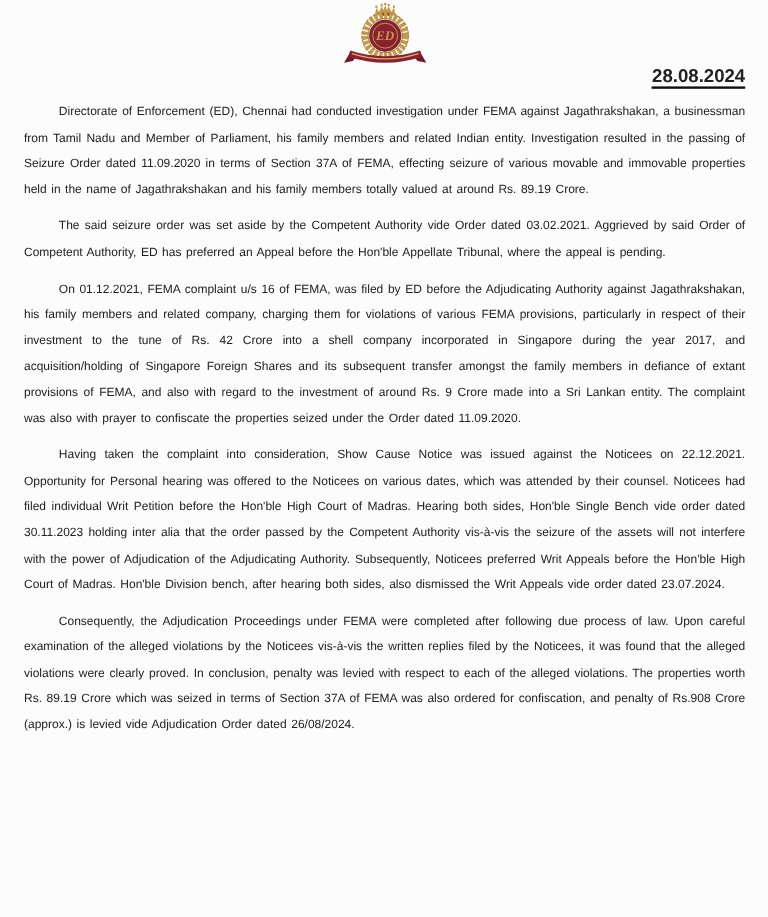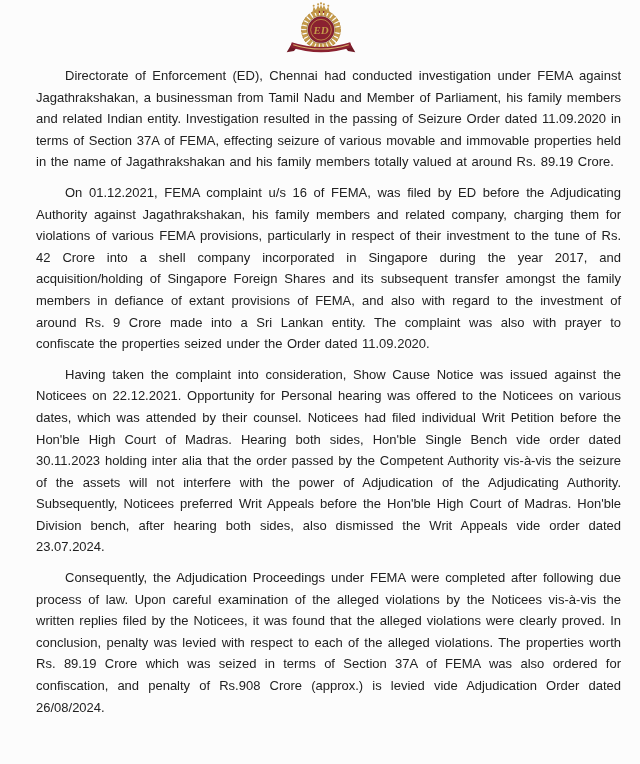--- a/index.html
+++ b/index.html
@@ -42,25 +42,25 @@
   .doc-date {
     font-size: 15.5px;
     font-weight: bold;
     line-height: 16px;
     margin-top: 0px;
   }
   main {
     margin-top: 9px;
   }
   main p {
-    font-size: 13px;
+    font-size: 10px;
     line-height: 21.6px;
     text-align: justify;
     text-indent: 29px;
-    margin: 0 0 9px 16px;
+    margin: 0 0 9px 0;
     word-spacing: 1px;
   }
 </style>
 </head>
 <body>
 
 <div class="page">
 
   <header>
 
@@ -89,23 +89,27 @@
       </g>
 
       <g>
         <path d="M10,57 L3,69 L13,67 L17,62 Z" fill="#6f1a26"></path>
         <path d="M90,57 L97,69 L87,67 L83,62 Z" fill="#6f1a26"></path>
         <path d="M10,55 Q50,68 90,55 L92,62 Q50,76 8,62 Z" fill="#8a2130"></path>
         <path d="M12,58.5 Q50,70.5 88,58.5" fill="none" stroke="#d8b06a" stroke-width="1.4"></path>
       </g>
     </svg>
 
+    <div class="doc-date">
+      <span class="u">28.08.2024</span>
+    </div>
 
   </header>
 
   <main>
     <p>Directorate of Enforcement (ED), Chennai had conducted investigation under FEMA against Jagathrakshakan, a businessman from Tamil Nadu and Member of Parliament, his family members and related Indian entity. Investigation resulted in the passing of Seizure Order dated 11.09.2020 in terms of Section 37A of FEMA, effecting seizure of various movable and immovable properties held in the name of Jagathrakshakan and his family members totally valued at around Rs. 89.19 Crore.</p>
+    <p>The said seizure order was set aside by the Competent Authority vide Order dated 03.02.2021. Aggrieved by said Order of Competent Authority, ED has preferred an Appeal before the Hon'ble Appellate Tribunal, where the appeal is pending.</p>
     <p>On 01.12.2021, FEMA complaint u/s 16 of FEMA, was filed by ED before the Adjudicating Authority against Jagathrakshakan, his family members and related company, charging them for violations of various FEMA provisions, particularly in respect of their investment to the tune of Rs. 42 Crore into a shell company incorporated in Singapore during the year 2017, and acquisition/holding of Singapore Foreign Shares and its subsequent transfer amongst the family members in defiance of extant provisions of FEMA, and also with regard to the investment of around Rs. 9 Crore made into a Sri Lankan entity.  The complaint was also with prayer to confiscate the properties seized under the Order dated 11.09.2020.</p>
     <p>Having taken the complaint into consideration, Show Cause Notice was issued against the Noticees on 22.12.2021.  Opportunity for Personal hearing was offered to the Noticees on various dates, which was attended by their counsel.  Noticees had filed individual Writ Petition before the Hon'ble High Court of Madras. Hearing both sides, Hon'ble Single Bench vide order dated 30.11.2023 holding inter alia that the order passed by the Competent Authority vis-à-vis the seizure of the assets will not interfere with the power of Adjudication of the Adjudicating Authority. Subsequently, Noticees preferred Writ Appeals before the Hon'ble High Court of Madras.  Hon'ble Division bench, after hearing both sides, also dismissed the Writ Appeals vide order dated 23.07.2024.</p>
     <p>Consequently, the Adjudication Proceedings under FEMA were completed after following due process of law.  Upon careful examination of the alleged violations by the Noticees vis-à-vis the written replies filed by the Noticees, it was found that the alleged violations were clearly proved.  In conclusion, penalty was levied with respect to each of the alleged violations.  The properties worth Rs. 89.19 Crore which was seized in terms of Section 37A of FEMA was also ordered for confiscation, and penalty of Rs.908 Crore (approx.) is levied vide Adjudication Order dated 26/08/2024.</p>
   </main>
 
 </div>
 
 </body></html>

